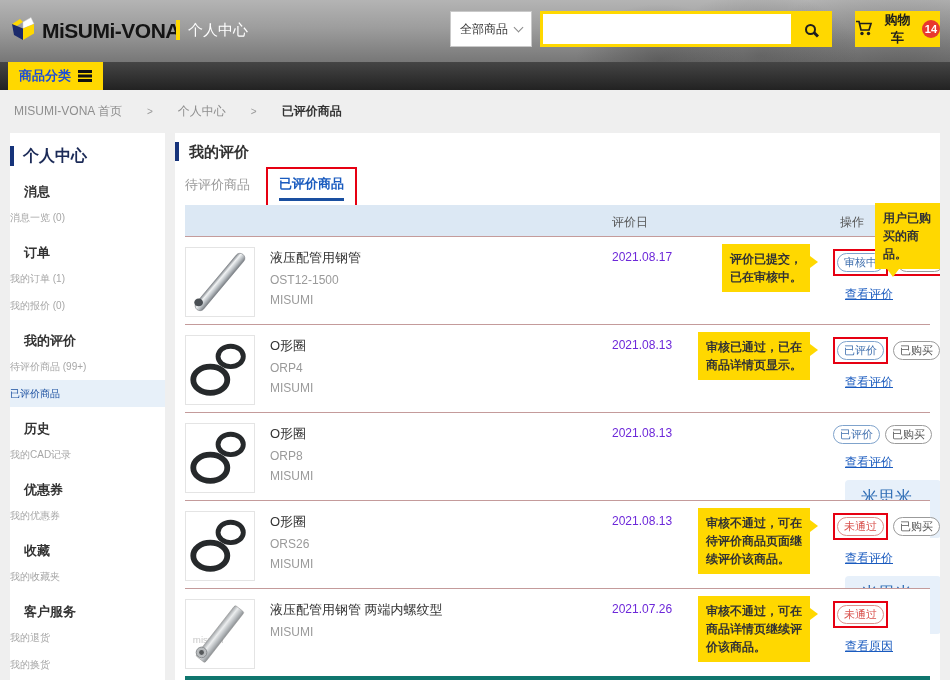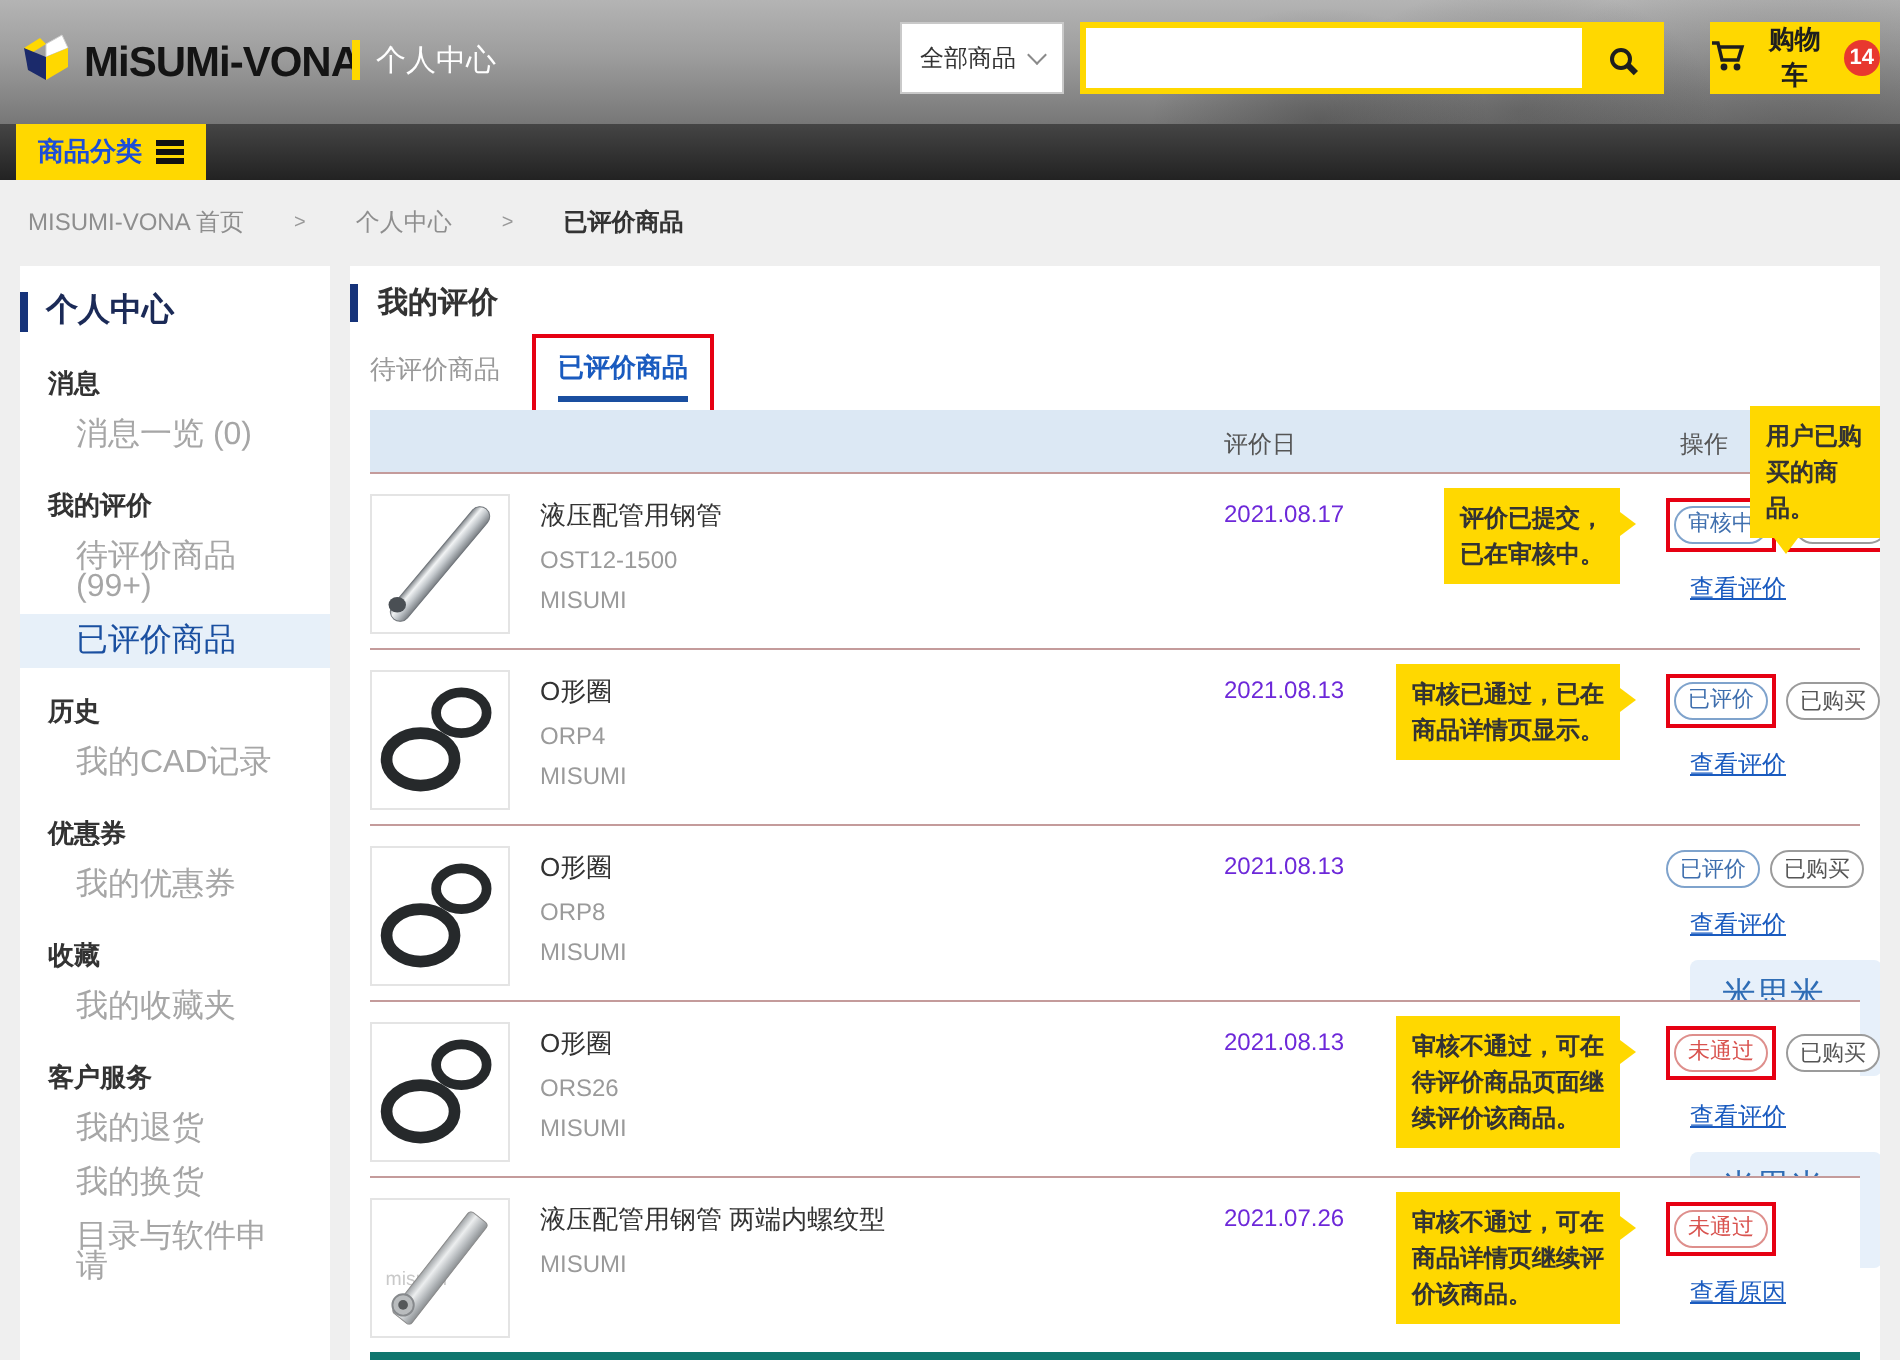--- a/index.html
+++ b/index.html
@@ -52,21 +52,21 @@
                 display:flex; align-items:center; padding-left:14px; gap:25px; font-size:12px; }
   .bc-item { color:#8e8e8e; cursor:pointer; }
   .bc-item.current { color:#333; font-weight:bold; cursor:default; }
   .bc-sep { color:#999; font-size:10px; }
 
   
   .sidebar { position:absolute; left:10px; top:133px; width:155px; height:547px; background:#fff; overflow:hidden; }
   .side-title { margin:13px 0 4px; border-left:4px solid #16337a; padding-left:9px;
                 font-size:16px; font-weight:bold; color:#1b2a57; line-height:20px; }
   .side-header { padding:13px 14px 3px; font-size:13px; font-weight:bold; color:#333; }
-  .side-item { padding:6px 28px; font-size:16px; color:#a6a6a6; cursor:pointer; line-height:15px; }
+  .side-item { padding:6px 0; font-size:10px; color:#a6a6a6; cursor:pointer; line-height:15px; }
   .side-item.active { background:#e7f0f9; color:#1a4fa0; }
 
   
   .main { position:absolute; left:175px; top:133px; width:765px; height:547px; background:#fff; overflow:hidden; }
   .main-title { position:absolute; top:9px; left:0; border-left:4px solid #16337a; padding-left:10px;
                 font-size:15px; font-weight:bold; color:#333; line-height:19px; }
   .tabs { position:absolute; top:34px; left:10px; height:42px; }
   .tab { display:inline-block; font-size:13px; color:#999; cursor:pointer; margin-right:16px; vertical-align:top; padding-top:9px; }
   .red-box-tab { display:inline-block; border:2px solid #e60012; padding:6px 11px 4px; }
   .tab.active { color:#1a5bbf; font-weight:bold; border-bottom:3px solid #1a4fa0; padding:0 0 5px; margin:0; }
@@ -170,20 +170,25 @@
     </div>
 
   <div class="sidebar">
     <div class="side-title">个人中心</div>
     <div id="sidebar-groups">
         <div class="side-group">
           <div class="side-header">消息</div>
           <div class="side-item">消息一览 (0)</div>
         </div>
         <div class="side-group">
+          <div class="side-header">订单</div>
+          <div class="side-item">我的订单 (1)</div>
+          <div class="side-item">我的报价 (0)</div>
+        </div>
+        <div class="side-group">
           <div class="side-header">我的评价</div>
           <div class="side-item">待评价商品 (99+)</div>
           <div class="side-item active">已评价商品</div>
         </div>
         <div class="side-group">
           <div class="side-header">历史</div>
           <div class="side-item">我的CAD记录</div>
         </div>
         <div class="side-group">
           <div class="side-header">优惠券</div>

